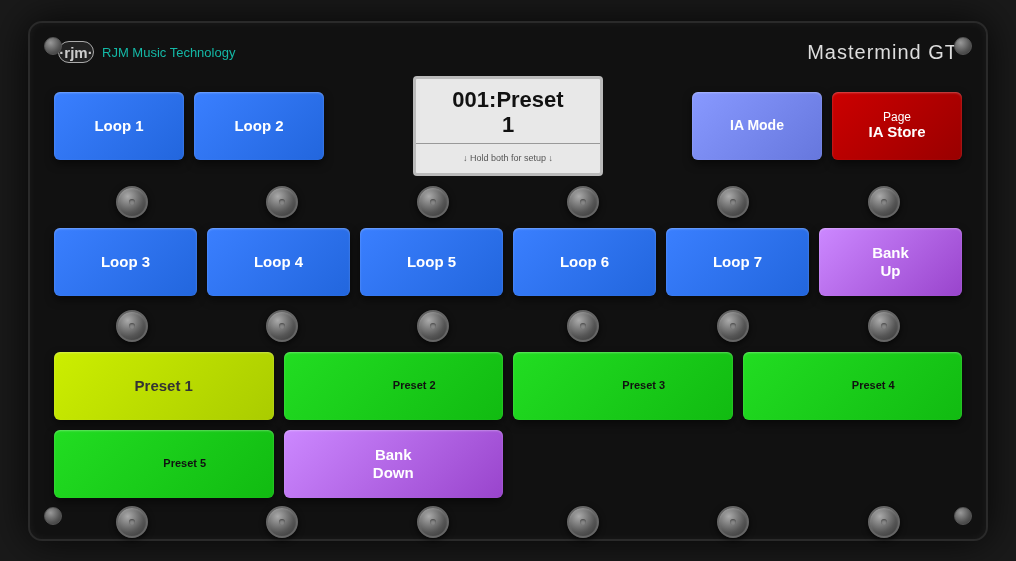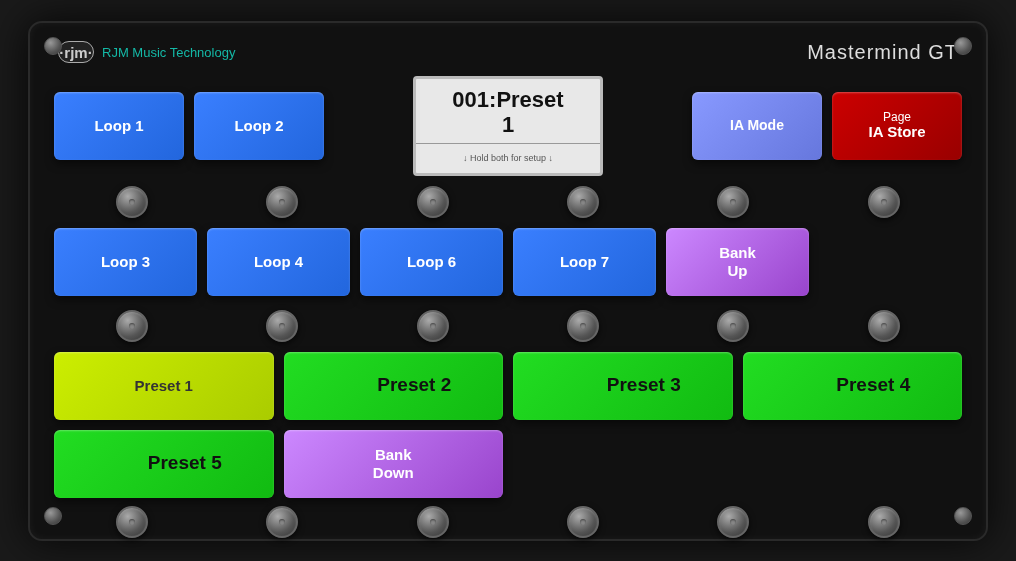--- a/index.html
+++ b/index.html
@@ -140,21 +140,21 @@
       background: linear-gradient(135deg, #cc88ff, #9944cc);
       color: white;
     }
     .btn-preset-active {
       background: linear-gradient(135deg, #ccee00, #aacc00);
       color: #333;
     }
     .btn-preset-green {
       background: linear-gradient(135deg, #22dd22, #11bb11);
       color: #111;
-      font-size: 19px;
+      font-size: 11px;
       padding-left: 42px;
     }
     
     .knob-row {
       display: grid;
       grid-template-columns: repeat(6, 1fr);
       gap: 10px;
       margin-bottom: 8px;
       padding: 2px 8px;
     }
@@ -273,20 +273,21 @@
         <div class="knob-inner"></div>
       </div>
     <div class="knob">
         <div class="knob-inner"></div>
       </div>
   </div>
 
   <div class="middle-row">
     <button class="btn btn-blue">Loop 3</button>
     <button class="btn btn-blue">Loop 4</button>
+    <button class="btn btn-blue">Loop 5</button>
     <button class="btn btn-blue">Loop 6</button>
     <button class="btn btn-blue">Loop 7</button>
     <button class="btn btn-bank-up">Bank<br>Up</button>
   </div>
 
   <div class="knob-row">
     <div class="knob">
         <div class="knob-inner"></div>
       </div>
     <div class="knob">

